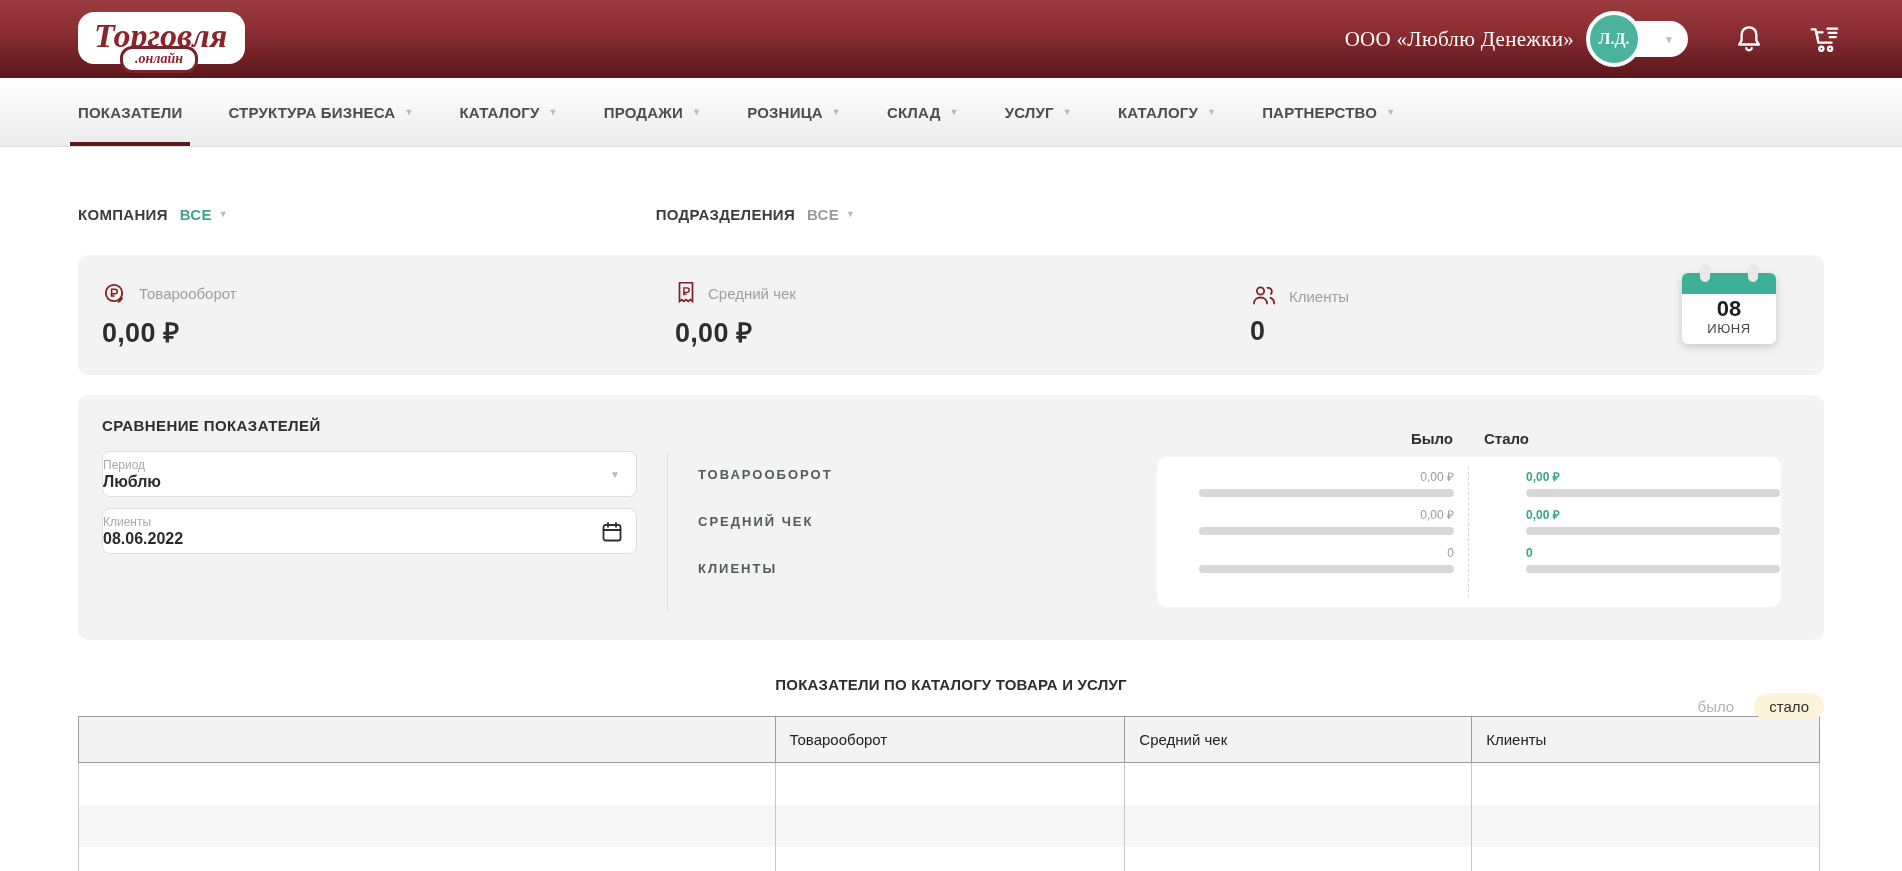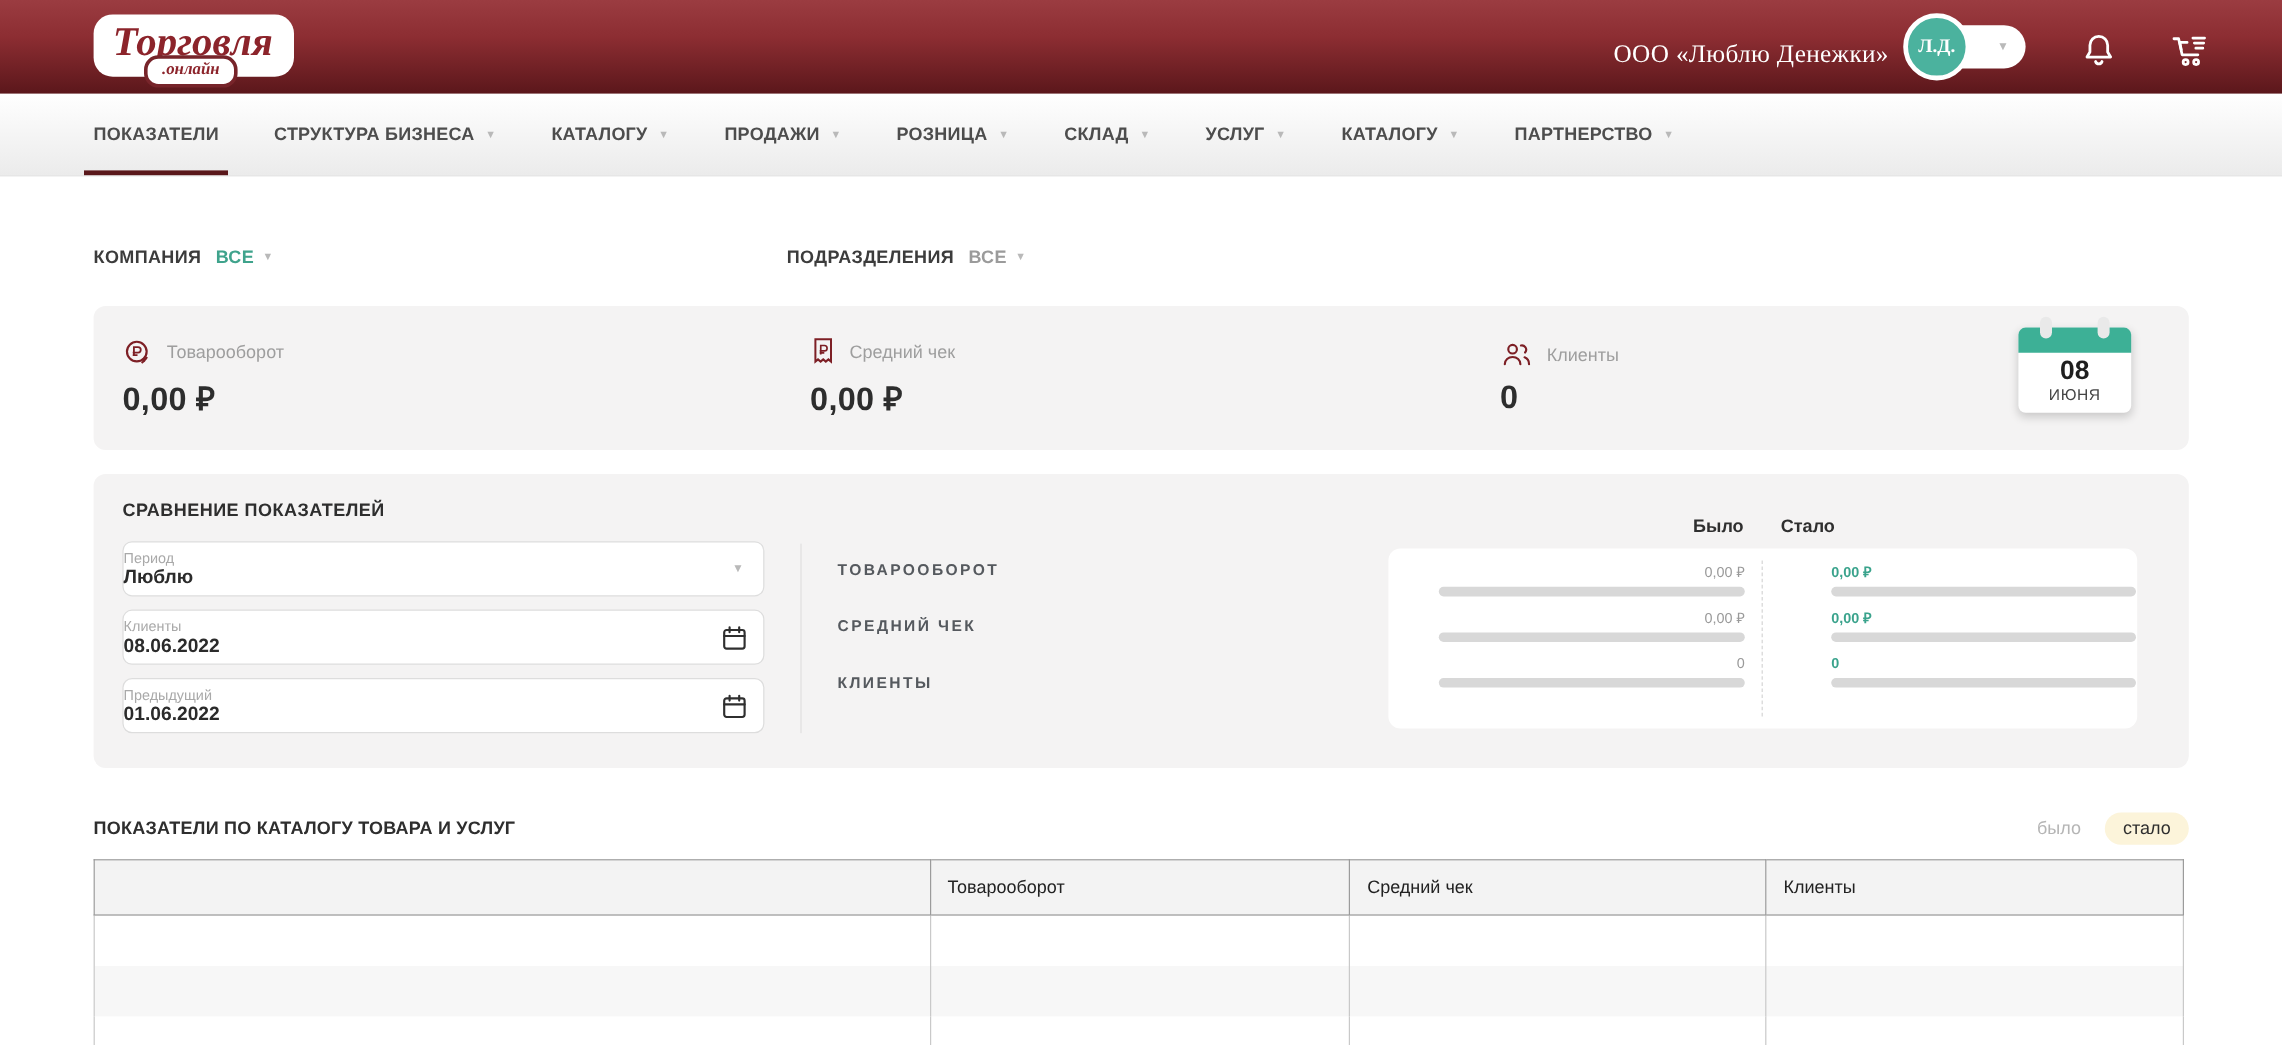--- a/index.html
+++ b/index.html
@@ -9,21 +9,21 @@
   
   .header { height:78px; background:linear-gradient(180deg,#9b3c41 0%, #8c2d32 40%, #5b171b 100%);
             display:flex; align-items:center; padding:0 60px 0 78px; position:relative; }
   .logo { position:relative; width:150px; height:58px; cursor:pointer; }
   .logo-main { position:absolute; left:0; top:2px; background:#fff; color:#8c242b;
                font-family:"Liberation Serif", serif; font-style:italic; font-weight:bold;
                font-size:34px; padding:5px 18px 9px 16px; border-radius:16px; }
   .logo-sub { position:absolute; left:42px; top:36px; background:#fff; color:#8c242b;
               font-family:"Liberation Serif", serif; font-style:italic; font-weight:bold;
               font-size:14px; padding:2px 12px 3px; border-radius:12px; border:3px solid #77242a; }
-  .header-right { margin-left:auto; display:flex; align-items:flex-end; }
+  .header-right { margin-left:auto; display:flex; align-items:center; }
   .company-name { color:#fff; font-family:"Liberation Serif", serif; font-size:21px; letter-spacing:.3px; }
   .avatar-wrap { position:relative; width:100px; height:38px; margin-left:16px; cursor:pointer; }
   .avatar-pill { position:absolute; left:6px; top:1px; width:92px; height:36px; background:#fff; border-radius:18px; }
   .pill-arrow { position:absolute; right:14px; top:13px; font-size:10px; color:#b9b9b9; }
   .avatar-circle { position:absolute; left:-4px; top:-9px; width:56px; height:56px; border-radius:50%;
                    background:#4bb29e; border:4px solid #fff; color:#fff; display:flex; align-items:center;
                    justify-content:center; font-family:"Liberation Serif", serif; font-weight:bold; font-size:16px; }
   .hdr-icon { margin-left:44px; cursor:pointer; display:flex; }
 
   
@@ -84,21 +84,21 @@
                        border-left:1px dashed #d5d5d5; }
   .cmp-cols { display:flex; }
   .cmp-col { width:255px; } .cmp-col.right { margin-left:72px; width:254px; }
   .cmp-row { margin-bottom:11px; }
   .cmp-val { font-size:12px; height:14px; line-height:14px; }
   .cmp-col.left .cmp-val { color:#9a9a9a; text-align:right; }
   .cmp-col.right .cmp-val { color:#3aa38c; font-weight:bold; text-align:left; }
   .cmp-bar { height:8px; background:#d8d8d8; border-radius:4px; margin-top:5px; }
 
   
-  .catalog-header { display:flex; align-items:center; padding:0 78px; margin-top:36px; height:28px; }
+  .catalog-header { display:flex; align-items:center; padding:0 78px; margin-top:36px; height:28px;flex-direction:column; }
   .catalog-title { font-weight:bold; font-size:15px; color:#2e2e2e; letter-spacing:.2px; }
   .toggle { margin-left:auto; display:flex; align-items:center; }
   .toggle-before { color:#b5b5b5; font-size:15px; margin-right:20px; cursor:pointer; }
   .toggle-after { background:#fcf4da; color:#2f2f2f; font-size:15px; padding:5px 15px;
                   border-radius:15px; cursor:pointer; }
   .catalog-table { margin:12px 78px 0; width:1742px; border-collapse:collapse; }
   .catalog-table thead th { background:#f3f3f3; border:1px solid #9b9b9b; height:46px;
                             text-align:left; padding-left:14px; font-weight:normal; font-size:15px; color:#222; }
   .catalog-table tbody td { border-left:1px solid #c9c9c9; border-right:1px solid #c9c9c9; height:42px; }
   .catalog-table tbody tr.zebra { background:#f7f7f7; }
@@ -254,30 +254,20 @@
     <div class="field">
       <div class="field-label">Клиенты</div>
       <div class="field-value">08.06.2022</div>
       <span class="cal-ic">
         <svg width="24" height="24" viewBox="0 0 24 24" fill="none" stroke="#2f2f2f" stroke-width="1.8" stroke-linecap="round">
           <rect x="3.5" y="5" width="17" height="15.5" rx="2"></rect>
           <path d="M8 2.8 v4 M16 2.8 v4 M3.5 10 h17"></path>
         </svg>
       </span>
     </div>
-    <div class="field">
-      <div class="field-label">Предыдущий</div>
-      <div class="field-value">01.06.2022</div>
-      <span class="cal-ic">
-        <svg width="24" height="24" viewBox="0 0 24 24" fill="none" stroke="#2f2f2f" stroke-width="1.8" stroke-linecap="round">
-          <rect x="3.5" y="5" width="17" height="15.5" rx="2"></rect>
-          <path d="M8 2.8 v4 M16 2.8 v4 M3.5 10 h17"></path>
-        </svg>
-      </span>
-    </div>
   </div>
 
   <div class="vdivider"></div>
 
   <div class="metric-label ml-0">ТОВАРООБОРОТ</div>
   <div class="metric-label ml-1">СРЕДНИЙ ЧЕК</div>
   <div class="metric-label ml-2">КЛИЕНТЫ</div>
 
   <div class="cmp-head before">Было</div>
   <div class="cmp-head after">Стало</div>

